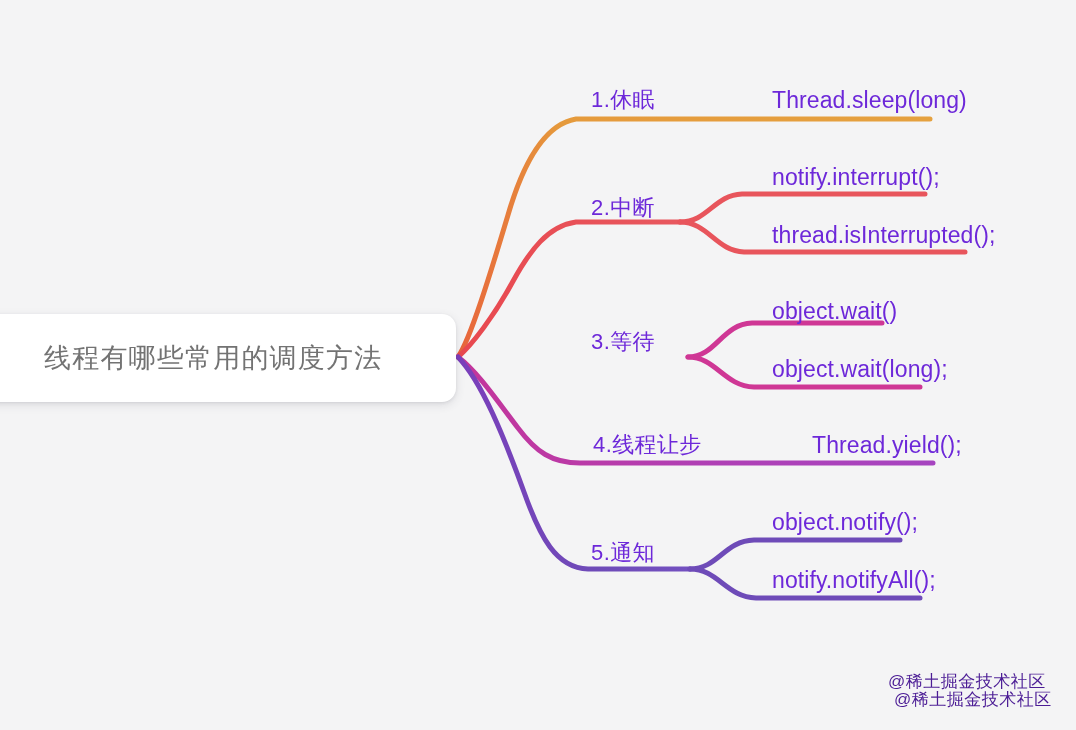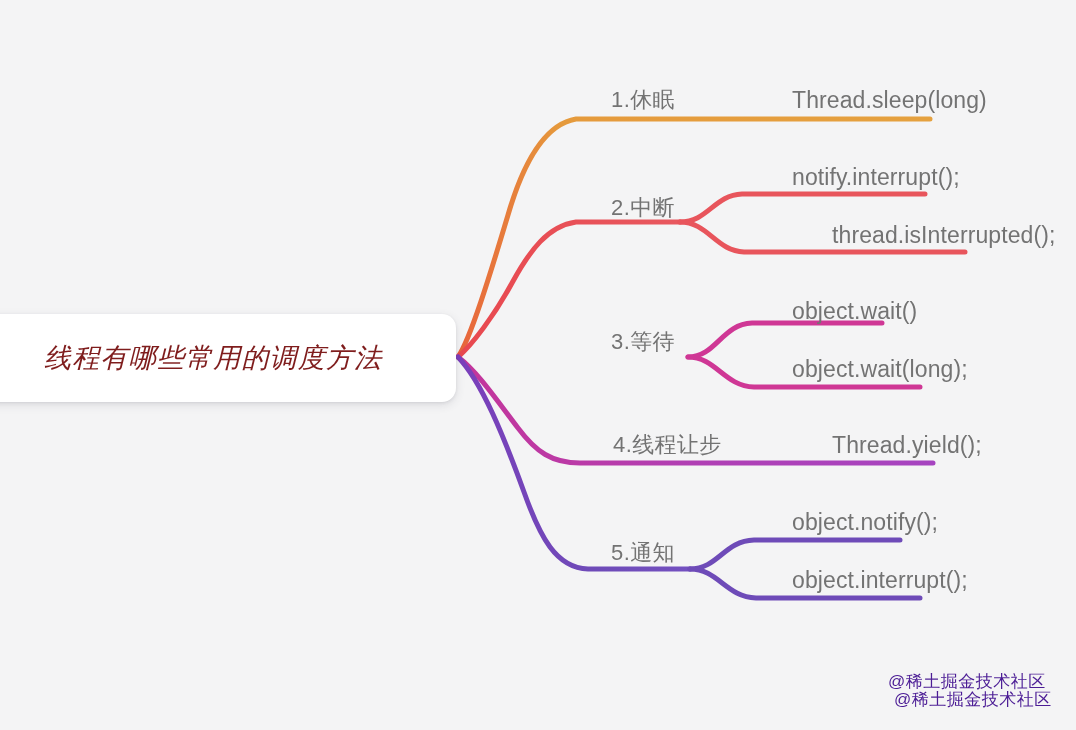--- a/index.html
+++ b/index.html
@@ -49,34 +49,32 @@
     border-radius: 14px;
     box-shadow: 0 3px 10px rgba(60, 60, 80, 0.13),
                 0 1px 3px rgba(60, 60, 80, 0.10);
     display: flex;
     align-items: center;
     box-sizing: border-box;
     padding-left: 84px;
   }
   .root-card-label {
     font-size: 27px;
-    color: #7f1d1d;
+    color: #737373;
     letter-spacing: 1.2px;
     line-height: 1;
     white-space: nowrap;
-    font-style: italic;
   }
 
   
   .map-label {
     position: absolute;
     white-space: nowrap;
     line-height: 1;
-    color: #737373;
-    margin-left: 20px;
+    color: #6d28d9;
   }
   .branch-label {
     font-size: 22px;
     letter-spacing: 0.4px;
   }
   .leaf-label {
     font-size: 23px;
     letter-spacing: 0.1px;
   }
 
@@ -154,28 +152,28 @@
 
   <div class="map-label branch-label" style="left:591px; top:89px;">1.休眠</div>
   <div class="map-label branch-label" style="left:591px; top:197px;text-align:right;">2.中断</div>
   <div class="map-label branch-label" style="left:591px; top:331px;text-align:right;">3.等待</div>
   <div class="map-label branch-label" style="left:593px; top:434px;">4.线程让步</div>
   <div class="map-label branch-label" style="left:591px; top:542px;">5.通知</div>
 
   <div class="map-label leaf-label" style="left:772px; top:89px;">Thread.sleep(long)</div>
 
   <div class="map-label leaf-label" style="left:772px; top:166px;">notify.interrupt();</div>
-  <div class="map-label leaf-label" style="left:812px; top:224px;">thread.isInterrupted();</div>
+  <div class="map-label leaf-label" style="left:772px; top:224px;">thread.isInterrupted();</div>
 
   <div class="map-label leaf-label" style="left:772px; top:300px;">object.wait()</div>
   <div class="map-label leaf-label" style="left:772px; top:358px;">object.wait(long);</div>
 
   <div class="map-label leaf-label" style="left:812px; top:434px;">Thread.yield();</div>
 
   <div class="map-label leaf-label" style="left:772px; top:511px;">object.notify();</div>
-  <div class="map-label leaf-label" style="left:772px; top:569px;">object.interrupt();</div>
+  <div class="map-label leaf-label" style="left:772px; top:569px;">notify.notifyAll();</div>
 
   <div class="watermark">
     <span class="wm-a">@稀土掘金技术社区</span>
     <span class="wm-b">@稀土掘金技术社区</span>
   </div>
 
 </div>
 
 </body></html>

